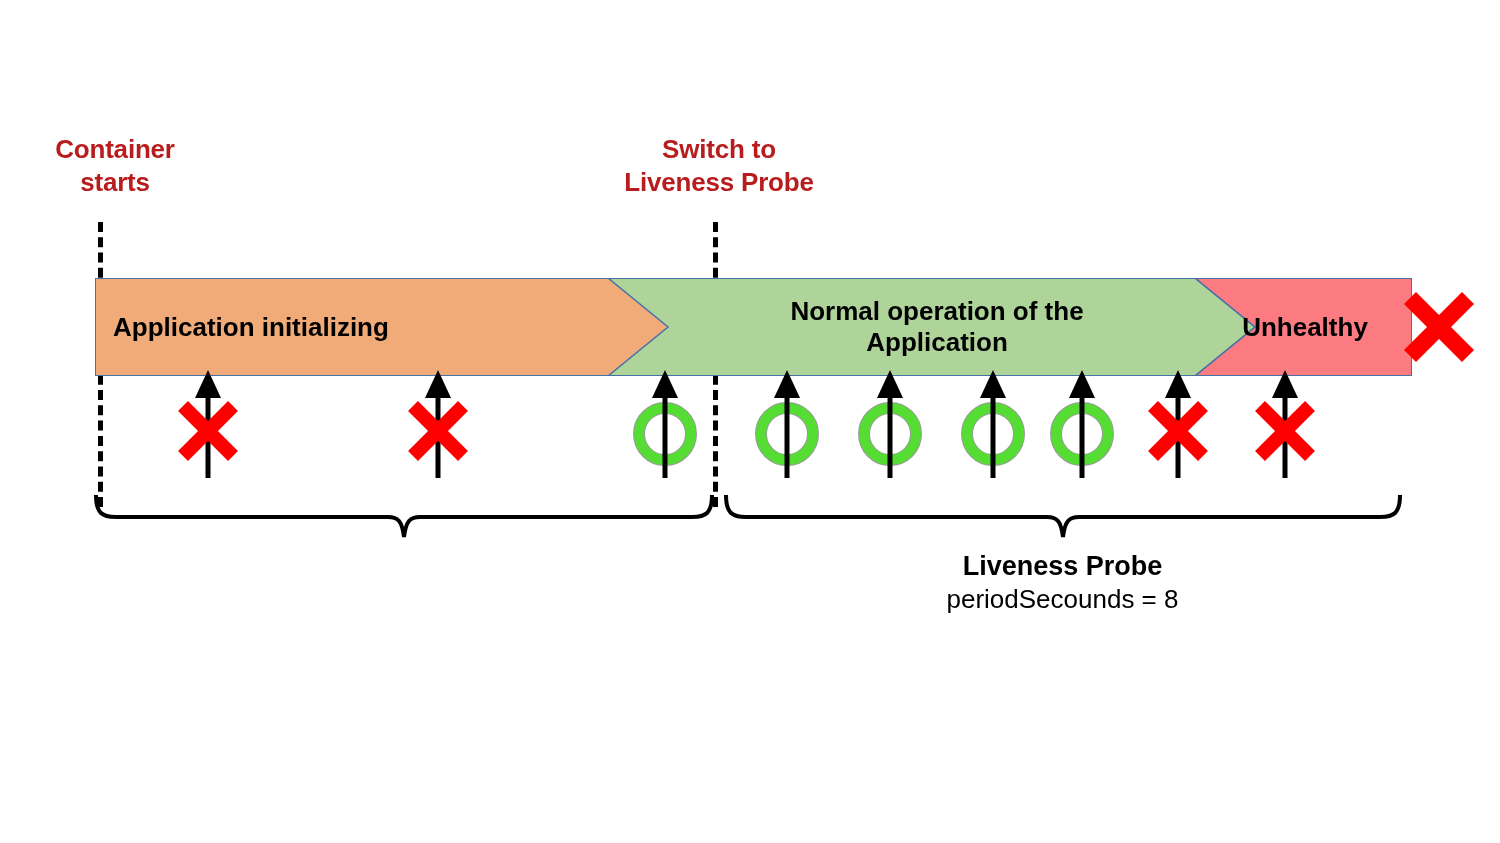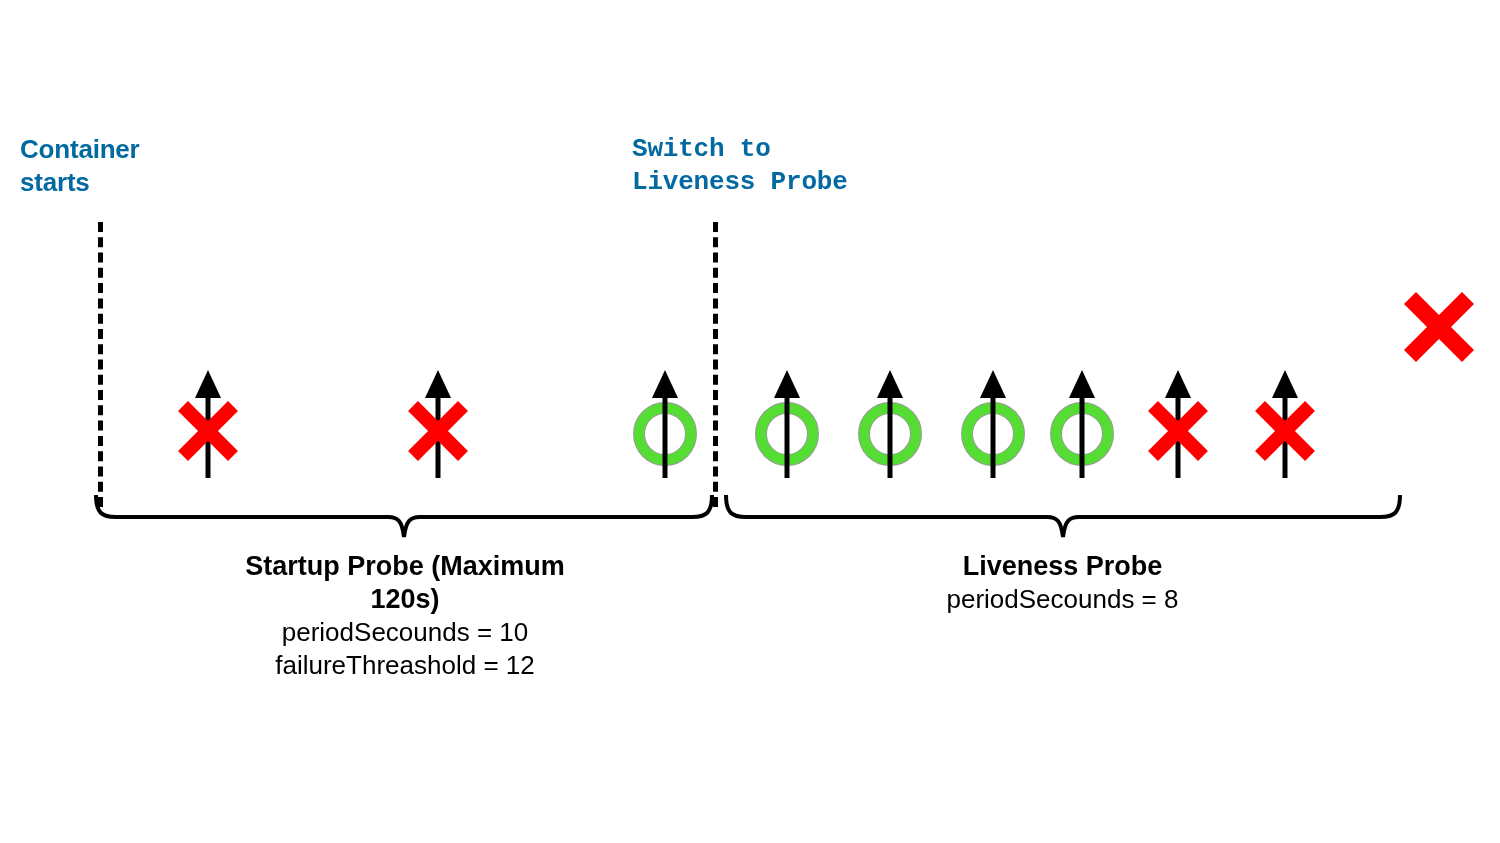--- a/index.html
+++ b/index.html
@@ -13,25 +13,25 @@
     height: 843px;
     background: #ffffff;
     font-family: "Liberation Sans", sans-serif;
     overflow: hidden;
   }
   .abs { position: absolute; }
 
   
   .top-label {
     position: absolute;
-    text-align: left;
+    text-align: center;
     font-weight: bold;
     font-size: 26px;
     line-height: 1.28;
-    color: #0369a1;
+    color: #b91c1c;
     white-space: pre-line;
     letter-spacing: -0.2px;
   }
 
   
   #band {
     position: absolute;
     left: 95px;
     top: 278px;
     width: 1317px;
@@ -91,26 +91,46 @@
   }
 </style>
 </head>
 <body>
 
 <div id="stage">
 
   <div class="top-label" style="left:20px; top:133px; width:190px;">Container
 starts</div>
 
-  <div class="top-label" style="left:632px; top:133px; width:230px;font-family:Liberation Mono, monospace;">Switch to
+  <div class="top-label" style="left:604px; top:133px; width:230px;">Switch to
 Liveness Probe</div>
 
   <div class="dash-line" style="left:98px; top:222px; height:285px;"></div>
   <div class="dash-line" style="left:713px; top:222px; height:285px;"></div>
 
+  <div id="band">
+
+    <svg class="abs" style="left:0; top:0;" width="1317" height="98" viewBox="0 0 1317 98">
+
+      <polygon points="0,0 1100,0 1160,49 1100,98 0,98" fill="#AFD49A" stroke="#4573A7" stroke-width="1.5"></polygon>
+
+      <polygon points="1100,0 1317,0 1317,98 1100,98 1160,49" fill="#FB7B80" stroke="#4573A7" stroke-width="1.5"></polygon>
+
+      <polygon points="0,0 513,0 573,49 513,98 0,98" fill="#F0AB79" stroke="#4573A7" stroke-width="1.5"></polygon>
+    </svg>
+
+    <div id="band-border"></div>
+
+    <div class="seg-label" style="left:18px; top:34px; width:520px; text-align:left; font-size:26px;">Application initializing</div>
+
+    <div class="seg-label" style="left:592px; top:18px; width:500px; font-size:26px;">Normal operation of the
+Application</div>
+
+    <div class="seg-label" style="left:1110px; top:34px; width:200px; font-size:26px;">Unhealthy</div>
+  </div>
 
   <svg class="abs" style="left:1400px; top:288px;" width="78" height="78" viewBox="0 0 78 78">
     <g stroke="#FF0000" stroke-width="17" stroke-linecap="butt">
       <line x1="10" y1="10" x2="68" y2="68"></line>
       <line x1="68" y1="10" x2="10" y2="68"></line>
     </g>
   </svg>
 
   <div class="probe" style="left:190px; top:368px; width:36px; height:110px;">
     <svg class="arrow-svg" width="36" height="110" viewBox="0 0 36 110">
@@ -222,25 +242,19 @@
   <svg class="brace" style="left:92px; top:495px;" width="624" height="44" viewBox="0 0 624 44">
     <path d="M4,0 C4,18 10,22 24,22 L296,22 C306,22 310,26 312,42
              C314,26 318,22 328,22 L600,22 C614,22 620,18 620,0" fill="none" stroke="#000000" stroke-width="4" stroke-linecap="round"></path>
   </svg>
 
   <svg class="brace" style="left:722px; top:495px;" width="682" height="44" viewBox="0 0 682 44">
     <path d="M4,0 C4,18 10,22 24,22 L325,22 C335,22 339,26 341,42
              C343,26 347,22 357,22 L658,22 C672,22 678,18 678,0" fill="none" stroke="#000000" stroke-width="4" stroke-linecap="round"></path>
   </svg>
 
-  <div class="caption" style="left:165px; top:550px; width:480px;">
-    <span class="cap-title">Startup Probe (Maximum
-120s)</span>
-    <span class="cap-line">periodSecounds  =  10</span>
-    <span class="cap-line">failureThreashold  =  12</span>
-  </div>
 
   <div class="caption" style="left:825px; top:550px; width:475px;">
     <span class="cap-title">Liveness Probe</span>
     <span class="cap-line">periodSecounds  =  8</span>
   </div>
 
 </div>
 
 </body></html>

